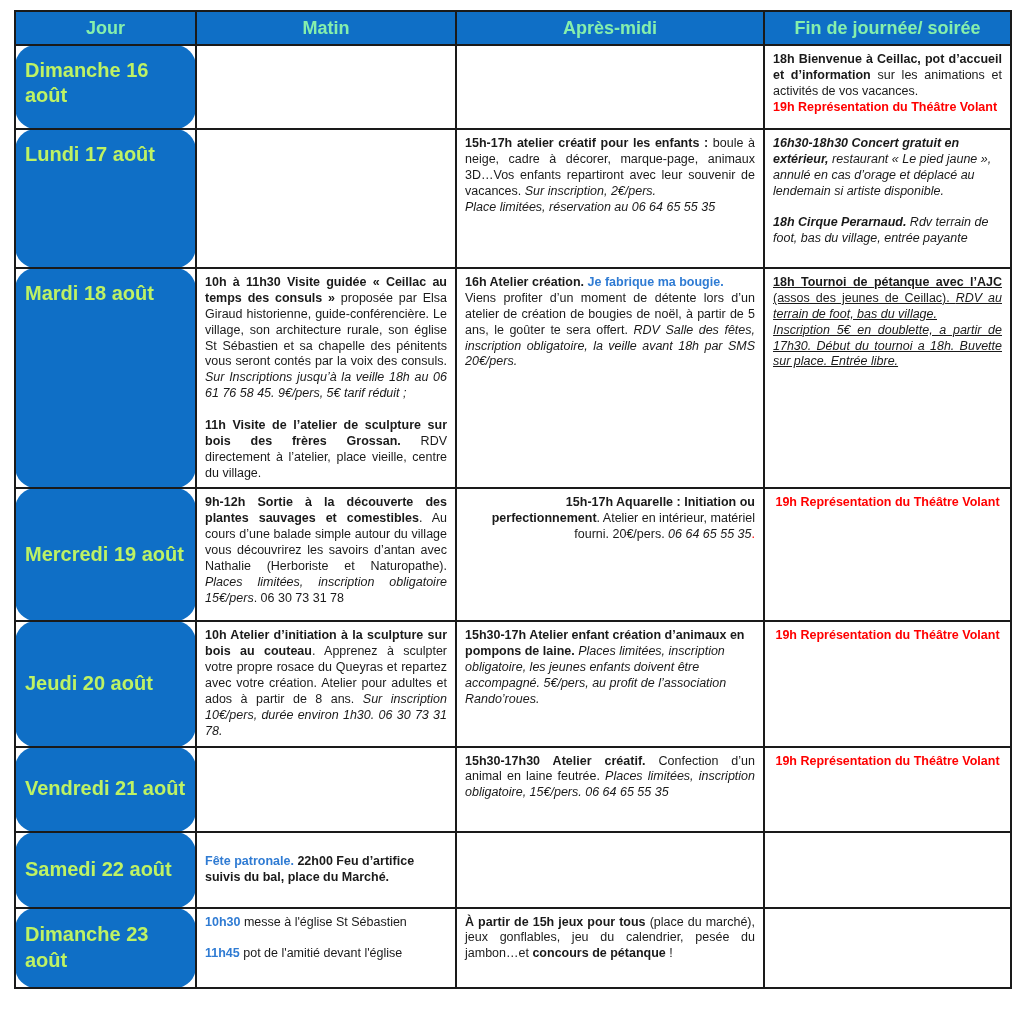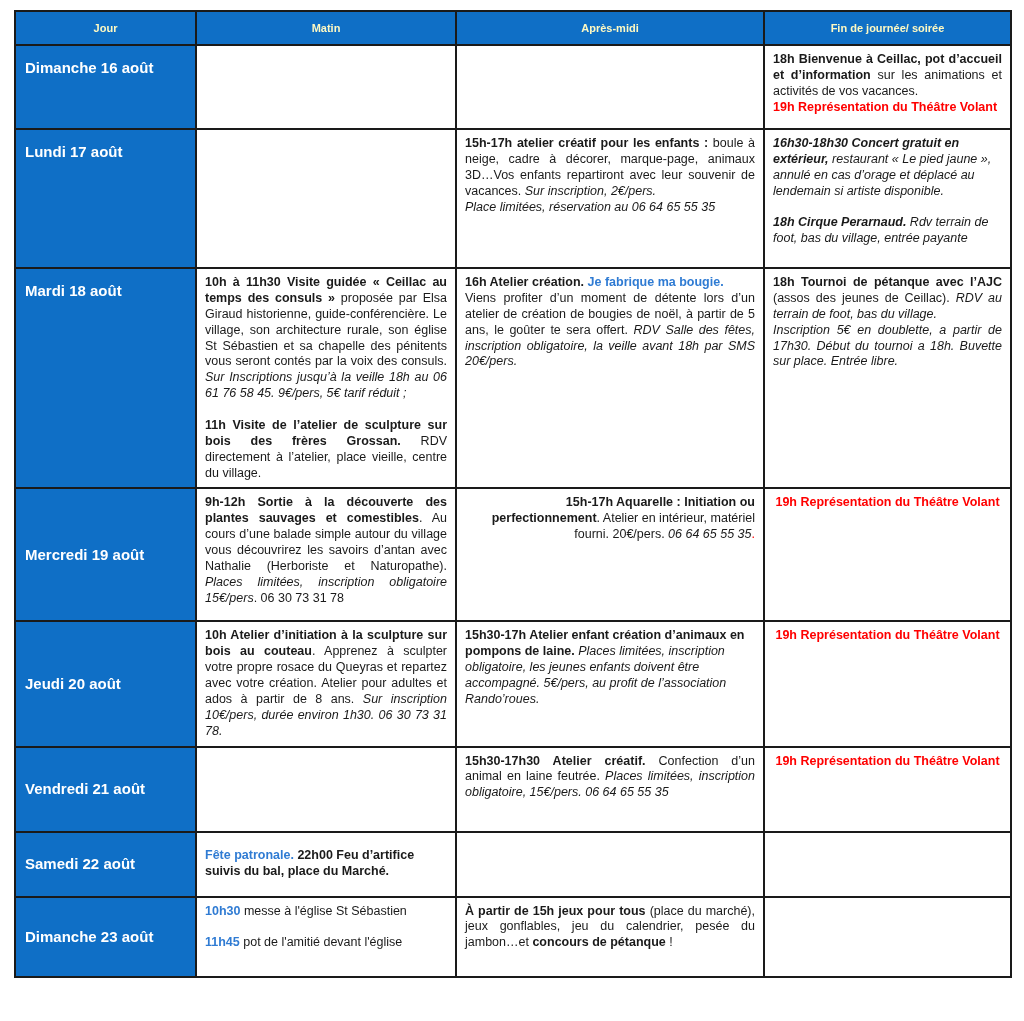--- a/index.html
+++ b/index.html
@@ -28,41 +28,42 @@
     margin:8px 0 16px 0;
     letter-spacing:0.2px;
   }
   table.program{
     border-collapse:collapse;
     width:996px;
     table-layout:fixed;
   }
   th{
     background:var(--blue);
-    color:#fef9c3;
-    font-size:11px;
+    color:#86efac;
+    font-size:18px;
     font-weight:bold;
     text-align:center;
     border:2px solid var(--border);
     height:34px;
     padding:4px;
   }
   td{
     border:2px solid var(--border);
     vertical-align:top;
     padding:6px 8px 6px 8px;
     font-size:12.5px;
     line-height:1.27;
   }
   td.day{
     background:var(--blue);
-    color:#ffffff;
+    color:#bef264;
     font-weight:bold;
-    font-size:15px;
+    font-size:20px;
     padding-left:9px;
+    border-radius:21px;
   }
   td.day.top{vertical-align:top;padding-top:12px;}
   td.day.mid{vertical-align:middle;}
   td.cell.vmid{vertical-align:middle;}
   .para{margin:0;}
   .b{font-weight:bold;}
   .i{font-style:italic;}
   .red{color:var(--red);}
   .blue{color:var(--accent);}
 </style>
@@ -113,21 +114,21 @@
           <td class="day top">Mardi 18 août</td>
           <td class="cell" style="text-align: justify;">
             <div class="para"><span class="b">10h à 11h30 Visite guidée « Ceillac au temps des consuls »</span><span> proposée par Elsa Giraud historienne, guide-conférencière. Le village, son architecture rurale, son église St Sébastien et sa chapelle des pénitents vous seront contés par la voix des consuls. </span><span class="i">Sur Inscriptions jusqu’à la veille 18h au 06 61 76 58 45. 9€/pers, 5€ tarif réduit ;</span></div>
             <div class="para">&nbsp;</div>
             <div class="para"><span class="b">11h Visite de l’atelier de sculpture sur bois des frères Grossan.</span><span> RDV directement à l’atelier, place vieille, centre du village.</span></div>
           </td>
           <td class="cell" style="text-align: justify; margin-top: 8px;">
             <div class="para"><span class="b">16h Atelier création.</span><span> </span><span class="b blue">Je fabrique ma bougie.</span></div>
             <div class="para"><span>Viens profiter d’un moment de détente lors d’un atelier de création de bougies de noël, à partir de 5 ans, le goûter te sera offert. </span><span class="i">RDV Salle des fêtes, inscription obligatoire, la veille avant 18h par SMS 20€/pers.</span></div>
           </td>
-          <td class="cell" style="text-align: justify;">
+          <td class="cell" style="text-align: justify; text-decoration: underline;">
             <div class="para"><span class="b">18h Tournoi de pétanque avec l’AJC</span><span> (assos des jeunes de Ceillac). </span><span class="i">RDV au terrain de foot, bas du village.</span></div>
             <div class="para"><span class="i">Inscription 5€ en doublette, a partir de 17h30. Début du tournoi a 18h. Buvette sur place. Entrée libre.</span></div>
           </td>
         </tr>
         <tr style="height: 133px;">
           <td class="day mid">Mercredi 19 août</td>
           <td class="cell" style="text-align: justify;">
             <div class="para"><span class="b">9h-12h Sortie à la découverte des plantes sauvages et comestibles</span><span>. Au cours d’une balade simple autour du village vous découvrirez les savoirs d’antan avec Nathalie (Herboriste et Naturopathe). </span><span class="i">Places limitées, inscription obligatoire 15€/pers</span><span>. 06 30 73 31 78</span></div>
           </td>
           <td class="cell" style="text-align: right;">
@@ -152,21 +153,21 @@
         <tr style="height: 85px;">
           <td class="day mid">Vendredi 21 août</td>
           <td class="cell"></td>
           <td class="cell" style="text-align: justify;">
             <div class="para"><span class="b">15h30-17h30 Atelier créatif.</span><span> Confection d’un animal en laine feutrée. </span><span class="i">Places limitées, inscription obligatoire, 15€/pers. 06 64 65 55 35</span></div>
           </td>
           <td class="cell" style="text-align: center;">
             <div class="para"><span class="b red">19h Représentation du Théâtre Volant</span></div>
           </td>
         </tr>
-        <tr style="height: 65px;">
+        <tr style="height: 76px;">
           <td class="day mid">Samedi 22 août</td>
           <td class="cell vmid" style="text-align: left;">
             <div class="para"><span class="b blue">Fête patronale.</span><span class="b"> 22h00 Feu d’artifice suivis du bal, place du Marché.</span></div>
           </td>
           <td class="cell"></td>
           <td class="cell"></td>
         </tr>
         <tr style="height: 80px;">
           <td class="day mid">Dimanche 23 août</td>
           <td class="cell" style="text-align: left;">

